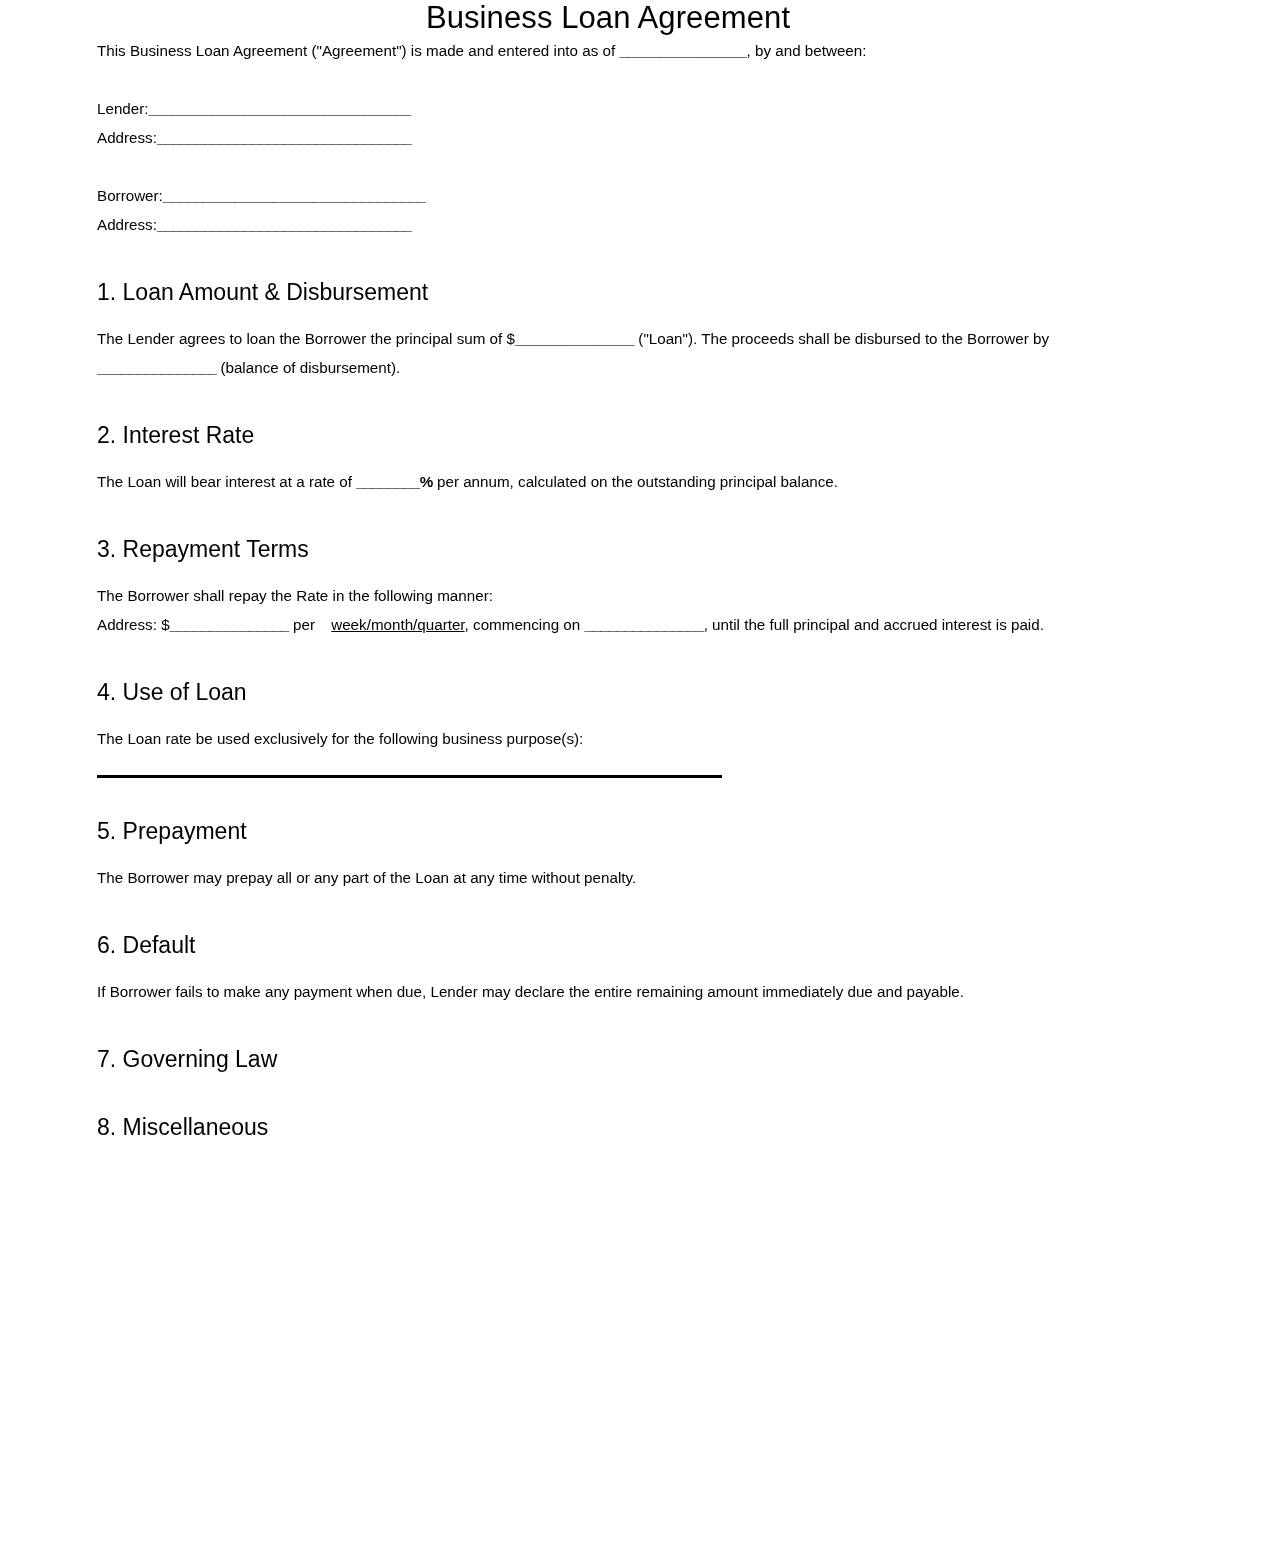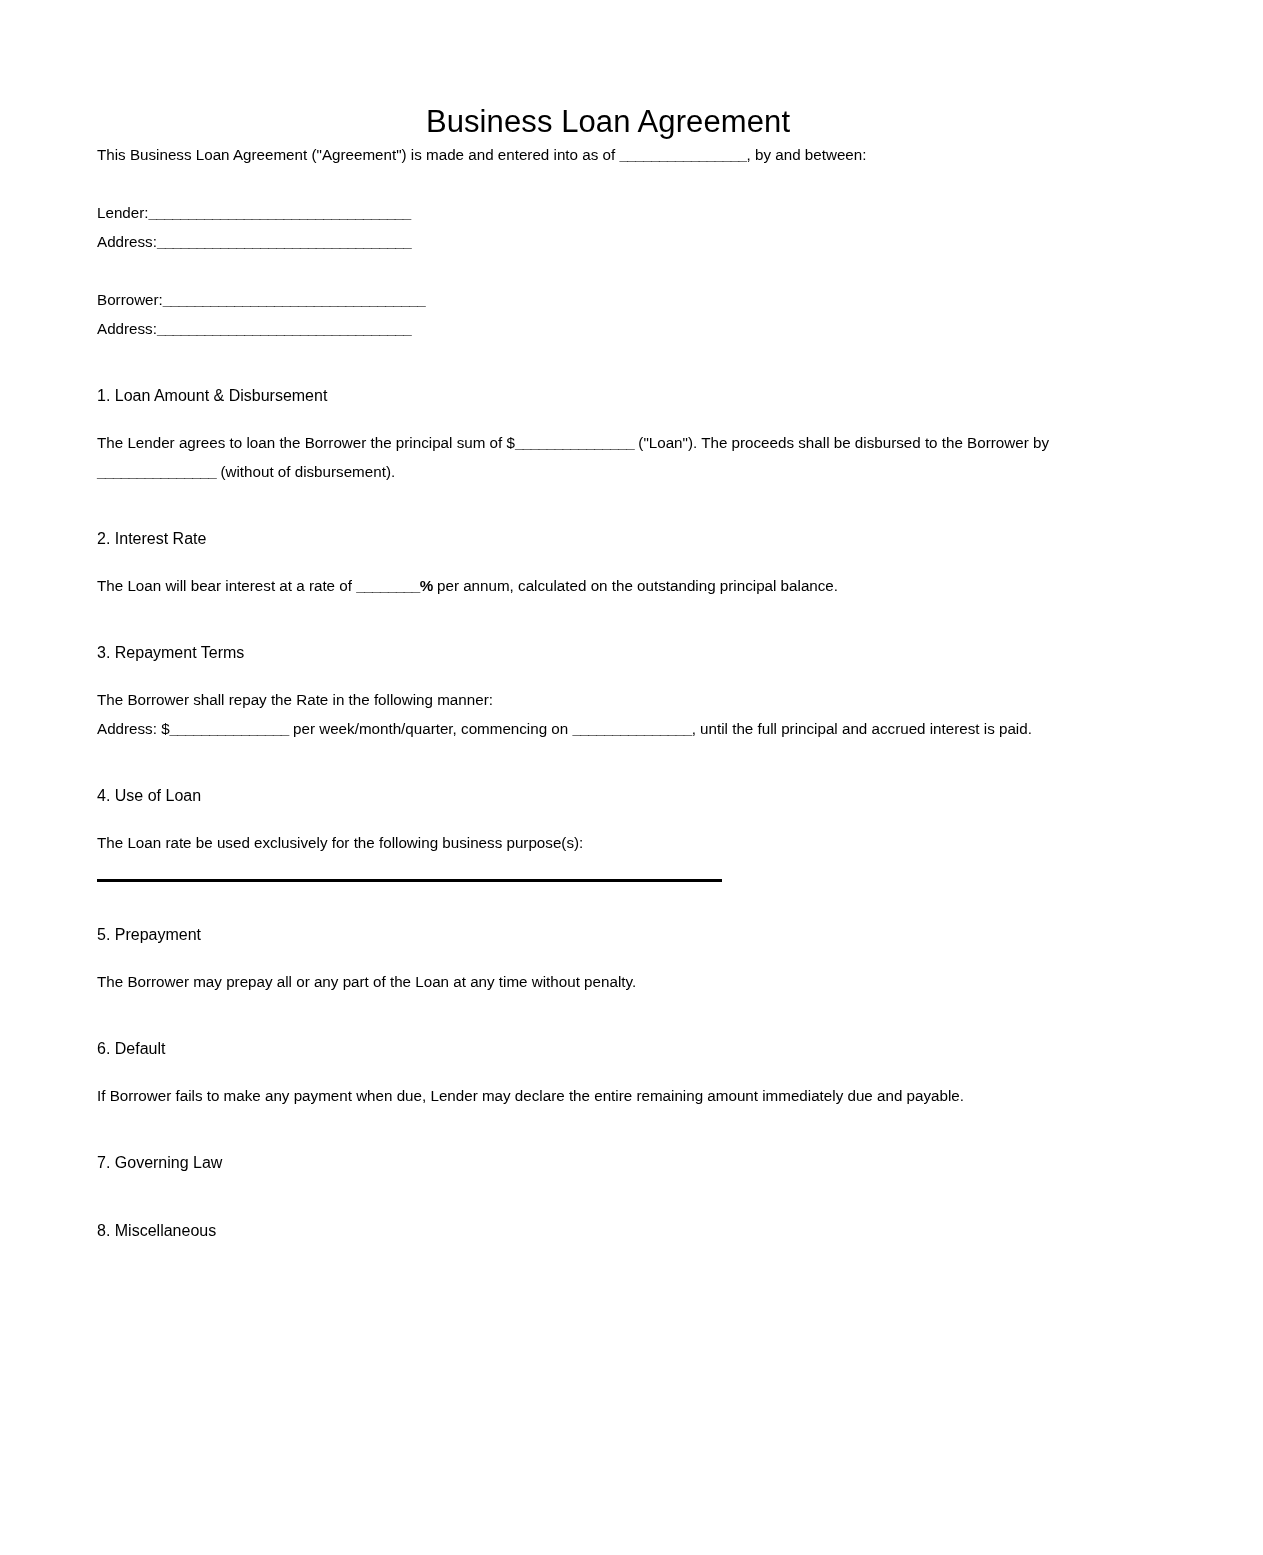--- a/index.html
+++ b/index.html
@@ -34,21 +34,20 @@
     left: 97px;
     top: 0;
     width: 1022px;
   }
 
   .doc-title {
     font-size: 31px;
     font-weight: normal;
     text-align: center;
     margin: 0;
-    padding-top: 104px;
     letter-spacing: 0.1px;
   }
 
   p.body-text {
     font-size: 15.2px;
     line-height: 29px;
     margin: 0;
     padding: 0;
   }
 
@@ -75,24 +74,26 @@
 
   
   .blank {
     font-weight: bold;
     letter-spacing: -0.5px;
     white-space: pre;
   }
 
   
   .uline {
+    text-decoration: underline;
+    margin-left: 12px;
   }
 
   h2.section-heading {
-    font-size: 16px;
+    font-size: 23px;
     font-weight: normal;
     margin: 0;
     padding: 0;
     line-height: 30px;
   }
 
   .sec {
     margin-top: 38px;
   }
   .sec .section-body {
@@ -122,21 +123,21 @@
         <div class="party-line"><span class="party-label-reg">Address:</span><span class="blank">________________________________</span></div>
       </div>
 
       <div class="party-block second">
         <div class="party-line"><span class="party-label">Borrower:</span><span class="blank">_________________________________</span></div>
         <div class="party-line"><span class="party-label-reg">Address:</span><span class="blank">________________________________</span></div>
       </div>
 
       <div class="sec">
         <h2 class="section-heading">1. Loan Amount &amp; Disbursement</h2>
-        <p class="body-text section-body"><span>The Lender agrees to loan the Borrower the principal sum of $</span><span class="blank">_______________</span><span> ("Loan"). The proceeds shall be disbursed to the Borrower by</span><br><span class="blank">_______________</span><span> (without of disbursement).</span></p>
+        <p class="body-text section-body"><span>The Lender agrees to loan the Borrower the principal sum of $</span><span class="blank">_______________</span><span> ("Loan"). The proceeds shall be disbursed to the Borrower by</span><br><span class="blank">_______________</span><span> (balance of disbursement).</span></p>
       </div>
 
       <div class="sec">
         <h2 class="section-heading">2. Interest Rate</h2>
         <p class="body-text section-body"><span>The Loan will bear interest at a rate of </span><span class="blank">________%</span><span> per annum, calculated on the outstanding principal balance.</span></p>
       </div>
 
       <div class="sec">
         <h2 class="section-heading">3. Repayment Terms</h2>
         <p class="body-text section-body">The Borrower shall repay the Rate in the following manner:</p>

